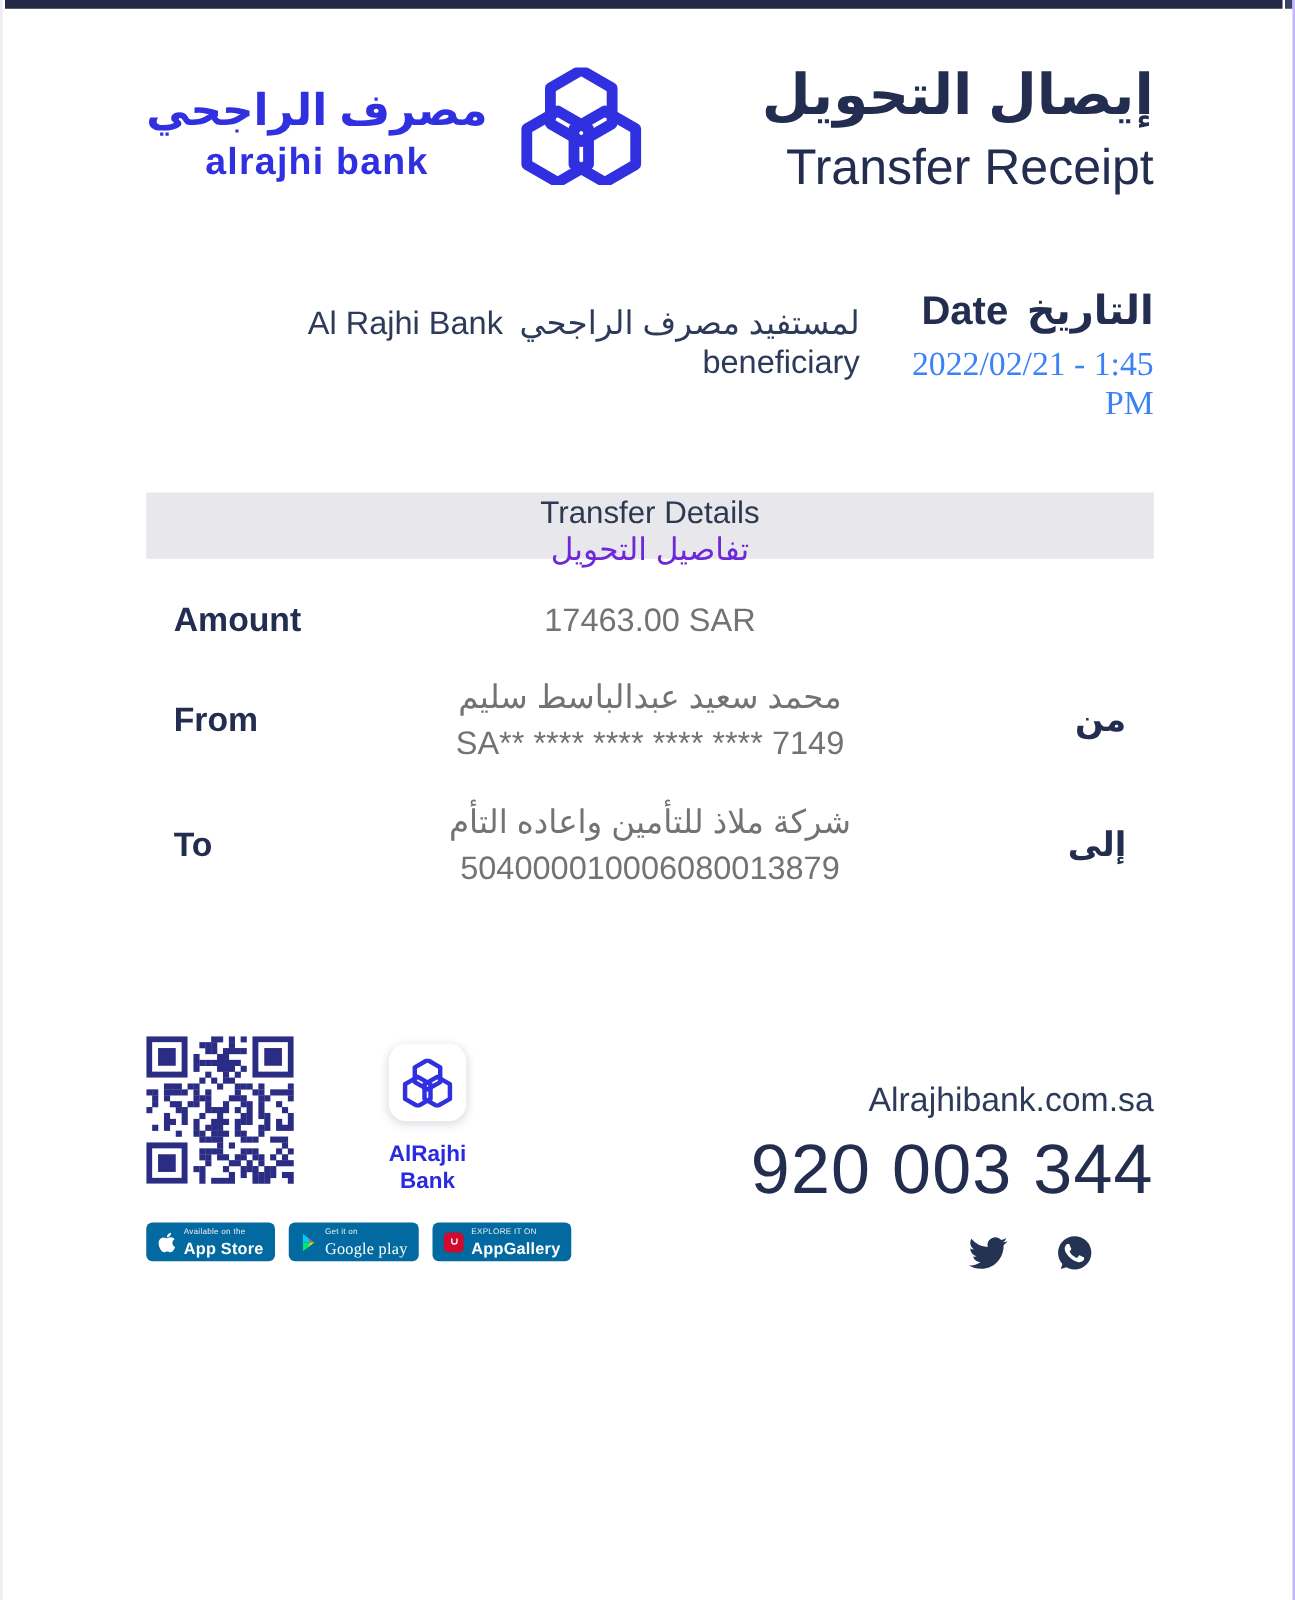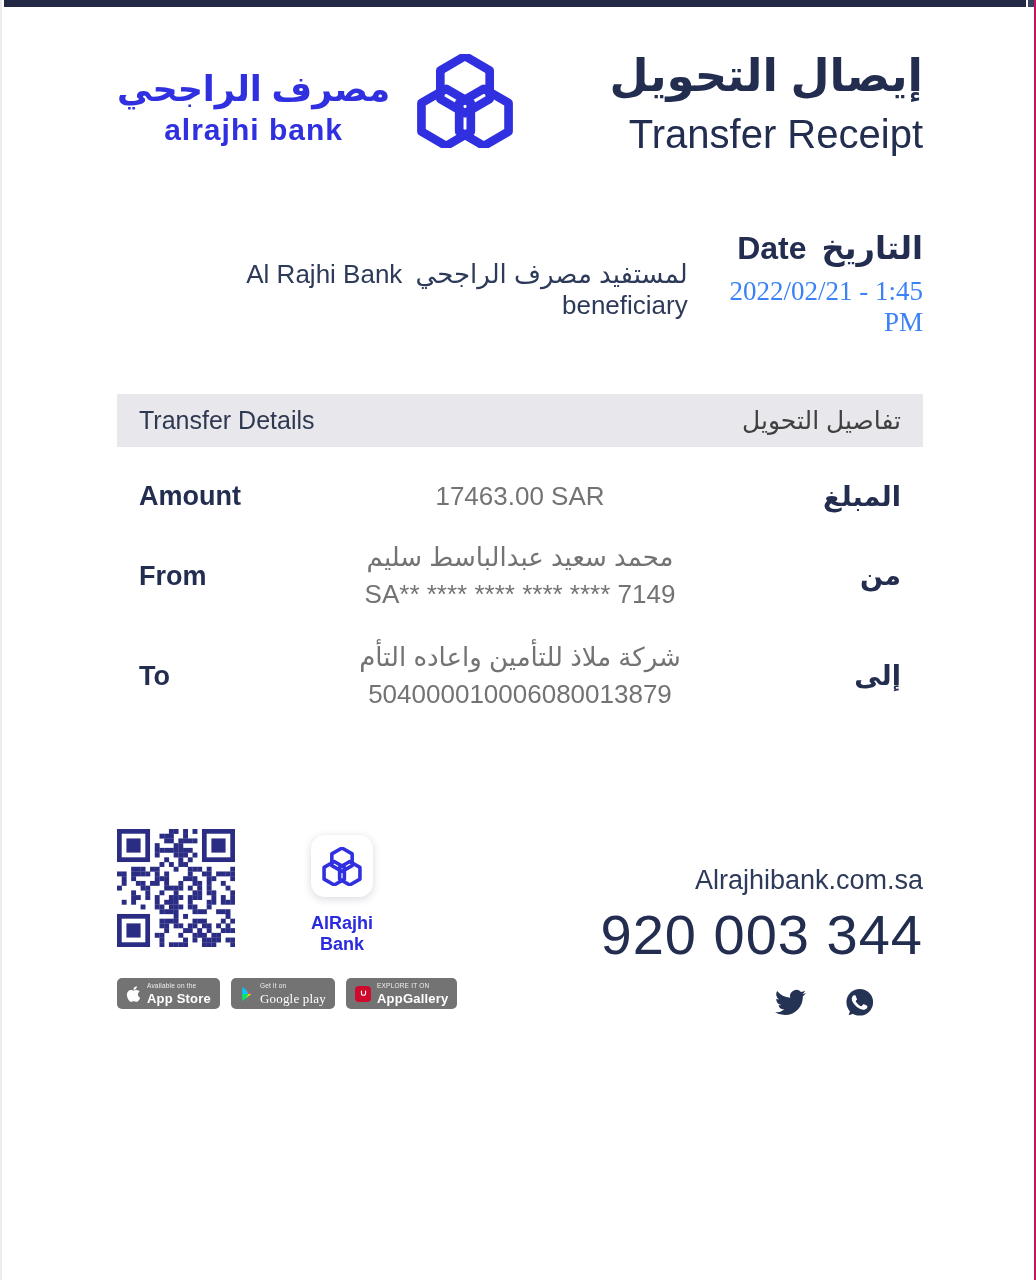--- a/index.html
+++ b/index.html
@@ -1,52 +1,52 @@
 <!DOCTYPE html>
 <html><head>
 <meta charset="utf-8">
 <style>
   * { margin:0; padding:0; box-sizing:border-box; }
   html,body { background:#ffffff; }
   body { font-family:"Liberation Sans","DejaVu Sans",sans-serif; color:#2d3a59; }
   .page {
     position:relative; width:1036px; height:1280px; margin:0 auto;
     background:#ffffff; overflow:hidden;
-    border-left:2px solid #ececf2; border-right:2px solid #be185d;
+    border-left:2px solid #ececf2; border-right:2px solid #c4b5fd;
   }
   .top-bar { position:absolute; top:0; left:2px; width:1022px; height:7px; background:#232944; }
   .top-bar-notch { position:absolute; top:0; left:1026px; width:6px; height:7px; background:#3a4264; }
 
   .content { position:absolute; left:115px; top:0; width:806px; }
 
   
   .header { margin-top:48px; display:flex; justify-content:space-between; align-items:flex-start; }
   .brand { display:flex; align-items:flex-start; }
   .brand-text { margin-top:22px; text-align:center; }
   .brand-ar { font-size:35px; font-weight:bold; color:#3030e0; line-height:1.1; }
   .brand-en { font-size:30px; font-weight:bold; color:#3030e0; letter-spacing:1px; margin-top:4px; }
   .brand-mark { width:102px; height:94px; margin-left:24px; margin-top:6px; }
   .title-block { text-align:right; }
   .title-ar { font-size:45px; font-weight:bold; color:#222d4f; line-height:1.25; }
   .title-en { font-size:40px; font-weight:normal; color:#222d4f; margin-top:8px; }
 
   
   .date-section { margin-top:72px; display:flex; justify-content:space-between; }
-  .beneficiary { margin-top:30px; font-size:26px; color:#2d3a59; direction:rtl; }
+  .beneficiary { margin-top:14px; font-size:26px; color:#2d3a59; direction:rtl; }
   .beneficiary span { margin-left:6px; }
   .date-block { text-align:right; }
   .date-label { direction:rtl; font-size:32px; font-weight:bold; color:#222d4f; }
   .date-label span { margin-left:6px; }
   .date-value { direction:ltr; font-size:27px; color:#3b82f6; margin-top:9px;font-family:Liberation Serif, serif; }
 
   
   .details-bar { margin-top:56px; height:53px; background:#e8e8ec; display:flex; align-items:center;
-    justify-content:space-between; padding:2px 22px; }
+    justify-content:space-between; padding:2px 22px;flex-direction:column; }
   .details-bar .en { font-size:25px; color:#2e3850; }
-  .details-bar .ar { font-size:25px; color:#404040; }
+  .details-bar .ar { font-size:25px; color:#6d28d9; }
   .rows { padding:0 22px; }
   .row { display:grid; grid-template-columns:180px 1fr 180px; align-items:center; }
   .row-amount  { margin-top:31px; }
   .row-from    { margin-top:24px; }
   .row-to      { margin-top:26px; }
   .row-purpose { margin-top:40px; }
   .lbl-en { font-size:27px; font-weight:bold; color:#222d4f; align-self:center; }
   .lbl-ar { font-size:27px; font-weight:bold; color:#222d4f; text-align:right; align-self:center; }
   .val { text-align:center; font-size:26px; color:#737373; }
   .val .line { line-height:37px; }
@@ -54,21 +54,21 @@
   
   .footer { margin-top:116px; display:flex; justify-content:space-between; align-items:flex-start; }
   .qr-row { display:flex; align-items:flex-start; }
   .qr { width:118px; height:118px; }
   .app-block { margin-left:52px; margin-top:6px; text-align:center; width:110px; }
   .app-icon { width:62px; height:62px; margin:0 auto; background:#fff; border-radius:14px;
     box-shadow:0 2px 8px rgba(40,40,90,.18); display:flex; align-items:center; justify-content:center; }
   .app-icon svg { width:42px; height:39px; }
   .app-name { margin-top:16px; font-size:18px; font-weight:bold; color:#2a2ae0; }
   .badges { display:flex; gap:11px; margin-top:23px; }
-  .badge { height:31px; background:#737373; border-radius:5px; display:flex; align-items:center;
+  .badge { height:31px; background:#0369a1; border-radius:5px; display:flex; align-items:center;
     padding:0 9px; color:#fff; cursor:pointer;justify-content:center; }
   .badge-txt { margin-left:6px; line-height:1; }
   .badge-top { display:block; font-size:6.5px; letter-spacing:.2px; color:#f0f0f0; }
   .badge-bot { display:block; font-size:13px; font-weight:bold; margin-top:2px; letter-spacing:.2px; }
   .badge-gp .badge-bot { font-weight:normal; font-family:"Liberation Serif","DejaVu Serif",serif; }
   .ag-ico { width:16px; height:16px; background:#d00a2c; border-radius:4px; display:flex;
     align-items:center; justify-content:center; }
 
   .footer-right { text-align:right; margin-top:36px; }
   .website { font-size:27px; color:#2d3a59; }
@@ -121,21 +121,20 @@
       <div class="en">Transfer Details</div>
       <div class="ar">تفاصيل التحويل</div>
     </div>
 
     <div class="rows">
       <div class="row row-amount">
         <div class="lbl-en">Amount</div>
         <div class="val">
           <div class="line">17463.00 SAR</div>
         </div>
-        <div class="lbl-ar">المبلغ</div>
       </div>
 
       <div class="row row-from">
         <div class="lbl-en">From</div>
         <div class="val">
           <div class="line">محمد سعيد عبدالباسط سليم</div>
           <div class="line" dir="ltr">SA** **** **** **** **** 7149</div>
         </div>
         <div class="lbl-ar">من</div>
       </div>

